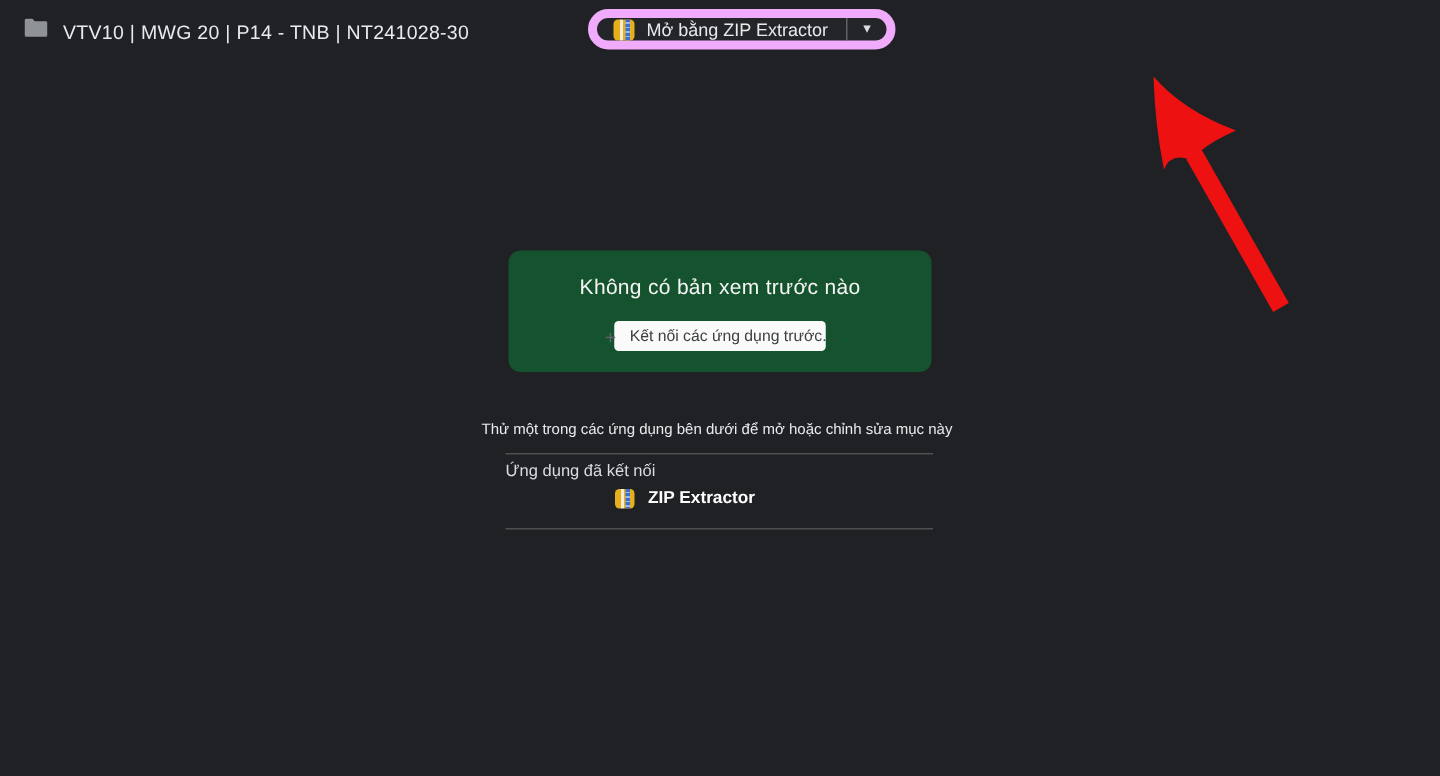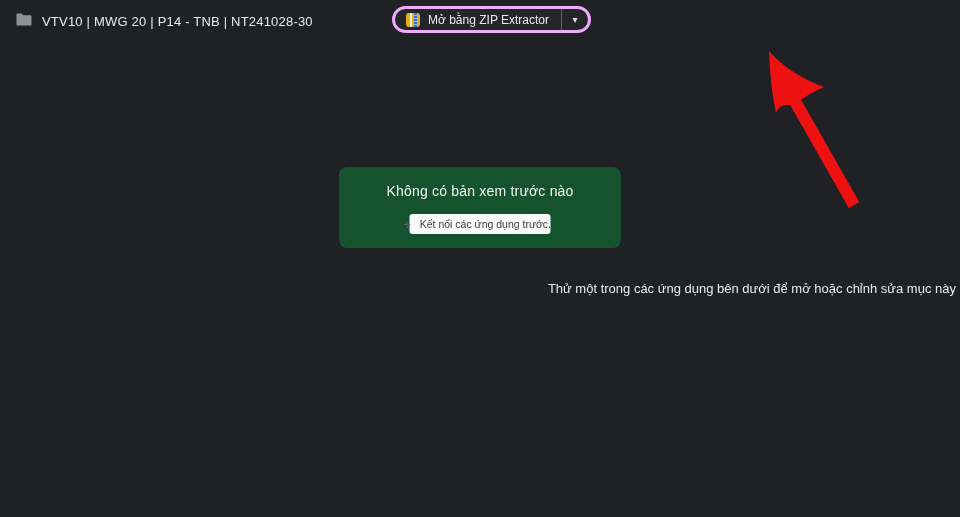--- a/index.html
+++ b/index.html
@@ -16,21 +16,21 @@
   
   .header { position:absolute; top:0; left:0; width:960px; height:42px; }
   .h-left { position:absolute; left:16px; top:0; height:42px; display:flex; align-items:center; gap:10px; }
   .file-title { font-size:13px; color:#e8eaed; letter-spacing:.2px; white-space:nowrap; }
 
   .folder-ic { display:inline-block; }
 
   .open-btn {
     position:absolute; left:392px; top:6px; height:27px;
     display:flex; align-items:center;
-    border:3px solid #f0abfc; border-radius:14px;
+    border:6px solid #f0abfc; border-radius:14px;
     background:rgba(255,255,255,0.02);
     cursor:pointer;
   }
   .open-btn .main { display:flex; align-items:center; gap:8px; padding:0 12px 0 11px; height:100%; }
   .open-btn .label { font-size:12px; color:#e8eaed; white-space:nowrap; }
   .vdiv { width:1px; height:100%; background:#5f6368; }
   .caret-sec { width:26px; height:100%; display:flex; align-items:center; justify-content:center; cursor:pointer; }
   .caret { font-size:10px; color:#dadce0; line-height:1; }
 
   .zip-ic {
@@ -58,21 +58,21 @@
     height:20px; width:141px;
     background:#fafafa; border:none; border-radius:3px;
     display:flex; align-items:center; justify-content:center; gap:9px;
     cursor:pointer; font-family:inherit;
   }
   .connect-btn .plus { color:#5f6368; font-size:13px; line-height:1; font-weight:400; }
   .connect-btn .label { color:#3c4043; font-size:10.5px; font-weight:500; white-space:nowrap; }
 
   .hint {
     position:absolute; left:0; right:4px; top:281px;
-    text-align:right; font-size:13px; color:#e8eaed; white-space:nowrap;
+    text-align:center; font-size:10px; color:#e8eaed; white-space:nowrap;
   }
 
   .apps-section { position:absolute; left:337px; top:302px; width:285px; }
   .hr { height:1px; background:#505050; width:100%; }
   .hr2 { position:absolute; top:50px; left:0; right:0; }
   .connected-label { margin-top:5px; font-size:11px; color:#dadce0; }
   .app-row {
     position:absolute; top:22px; left:73px;
     display:flex; align-items:center; gap:9px; height:16px; cursor:pointer;
   }
@@ -123,19 +123,28 @@
   <div class="card">
     <div class="card-title">Không có bản xem trước nào</div>
     <button class="connect-btn">
       <span class="plus">+</span>
       <span class="label">Kết nối các ứng dụng trước...</span>
     </button>
   </div>
 
   <div class="hint">Thử một trong các ứng dụng bên dưới để mở hoặc chỉnh sửa mục này</div>
 
+  <div class="apps-section">
+    <div class="hr"></div>
+    <div class="connected-label">Ứng dụng đã kết nối</div>
+    <div class="app-row">
+      <span class="zip-ic zip-sm"></span>
+      <span class="app-name">ZIP Extractor</span>
+    </div>
+    <div class="hr hr2"></div>
+  </div>
 
   <svg class="arrow-svg" width="960" height="517" viewBox="0 0 960 517">
     <path d="M796 103 L854 205" stroke="#ee1111" stroke-width="12" fill="none"></path>
     <path d="M769 51 Q789 74 824 87 Q808 94 800 101 L793 106 Q780 102 776 113 Q770 84 769 51 Z" fill="#ee1111"></path>
   </svg>
 
 </div>
 
 </body></html>

